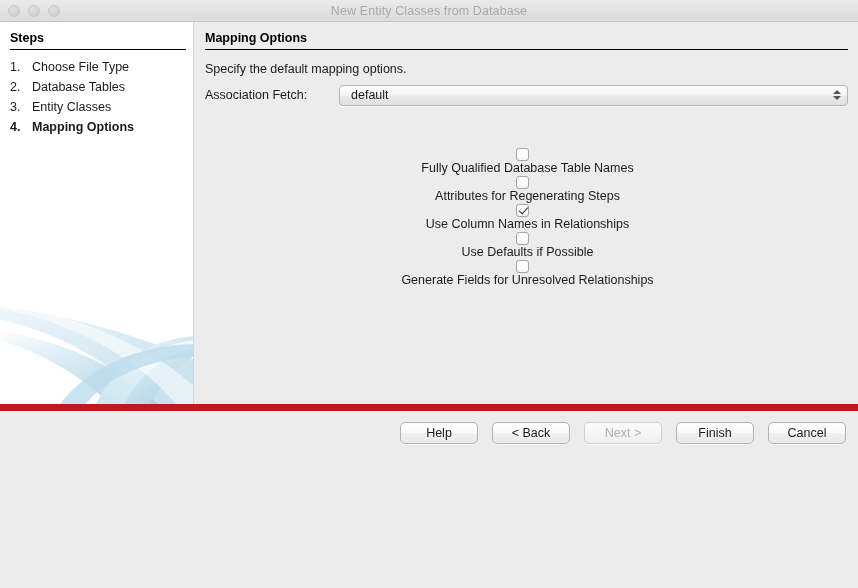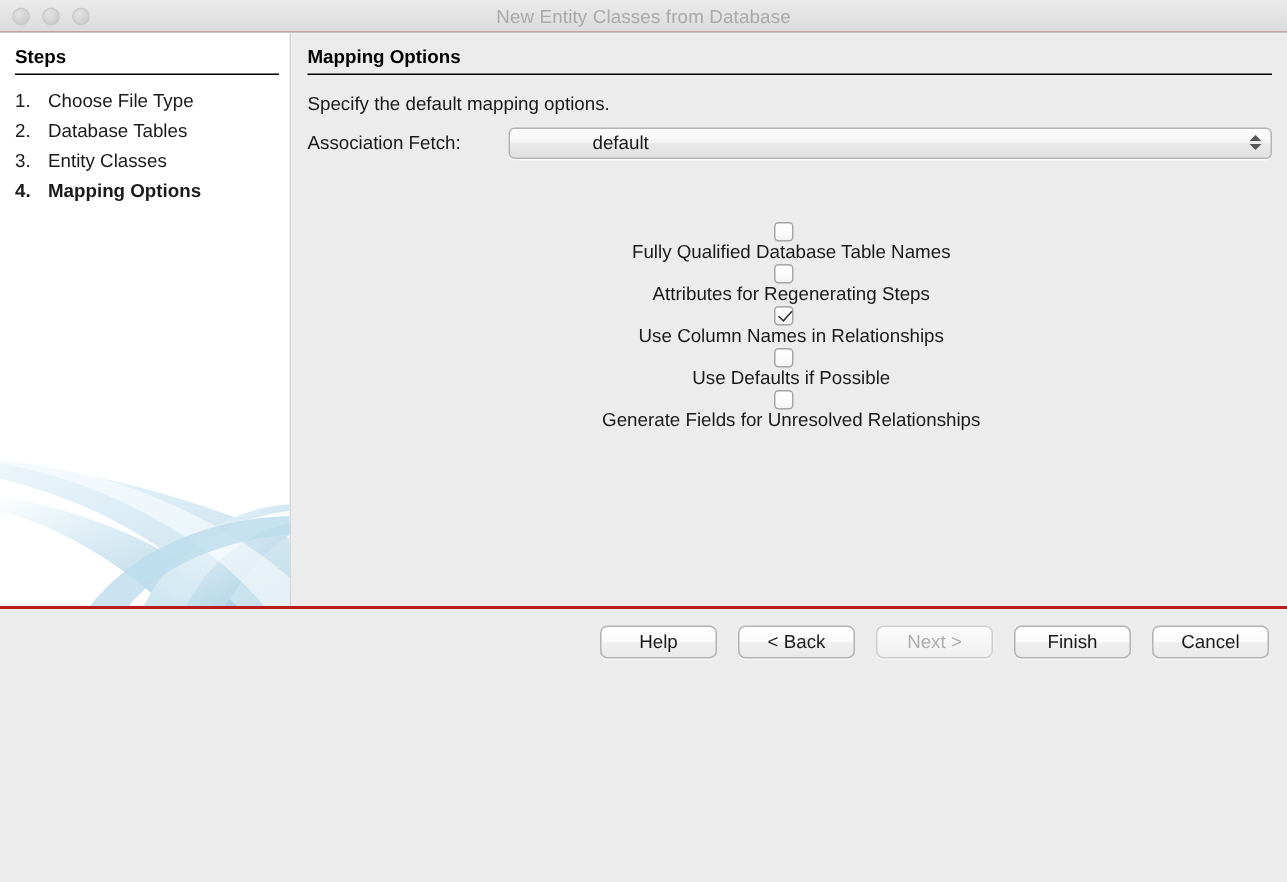--- a/index.html
+++ b/index.html
@@ -13,21 +13,21 @@
     overflow: hidden;
     font-family: "Liberation Sans", "DejaVu Sans", sans-serif;
     background: #ececec;
     -webkit-font-smoothing: antialiased;
   }
 
   .window {
     position: relative;
     width: 858px;
     height: 460px;
-    background: #b91c1c;
+    background: #6d28d9;
     display: flex;
     flex-direction: column;
   }
 
   
   .titlebar {
     position: relative;
     height: 22px;
     flex: 0 0 22px;
     background: linear-gradient(to bottom, #ecebeb 0%, #e3e2e2 55%, #dcdbdb 100%);
@@ -183,21 +183,20 @@
     flex: 1 1 auto;
     height: 21px;
     background: linear-gradient(to bottom, #fdfdfd 0%, #f4f4f4 48%, #e9e9e9 52%, #e1e1e1 100%);
     border: 1px solid #b4b4b4;
     border-radius: 4px;
     box-sizing: border-box;
     box-shadow: 0 1px 0 rgba(255,255,255,0.75);
     display: flex;
     align-items: center;
     cursor: default;
-    padding-left: 44px;
   }
   .combo-value {
     font-size: 12.5px;
     color: #1a1a1a;
     padding-left: 11px;
     white-space: nowrap;
     overflow: hidden;
     text-overflow: ellipsis;
   }
   .stepper {
@@ -265,21 +264,21 @@
     font-size: 12.5px;
     color: #1a1a1a;
   }
 
   
   .footer {
     position: relative;
     flex: 0 0 56px;
     height: 56px;
     background: #ececec;
-    border-top: 2px solid #b91c1c;
+    border-top: 7px solid #b91c1c;
     box-sizing: border-box;
   }
   .button-bar {
     position: absolute;
     right: 12px;
     top: 11px;
     display: flex;
     gap: 14px;
   }
   .btn {

